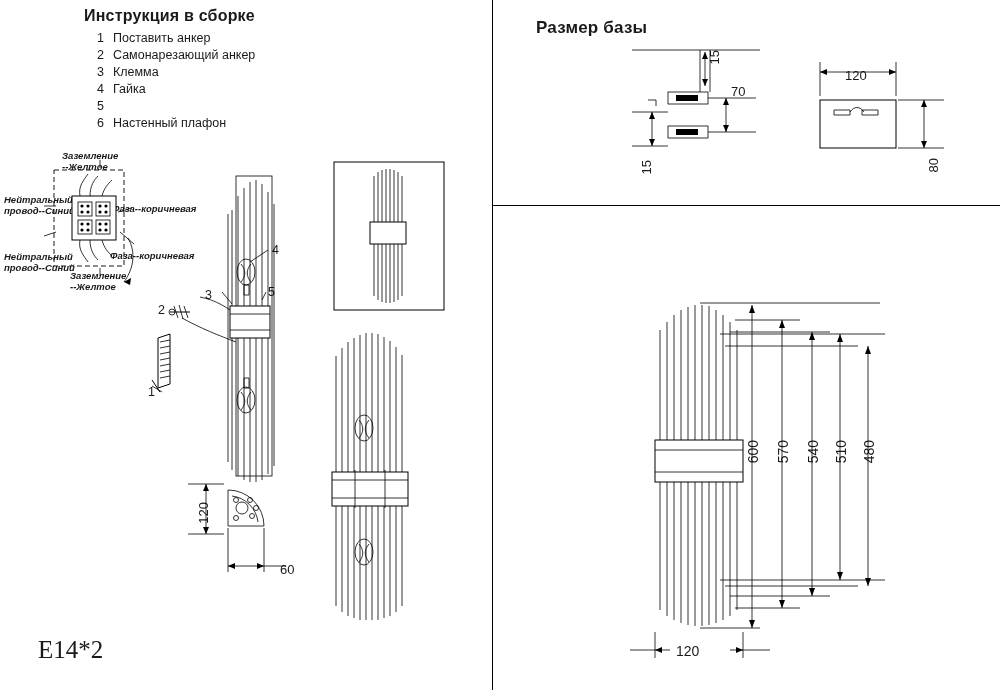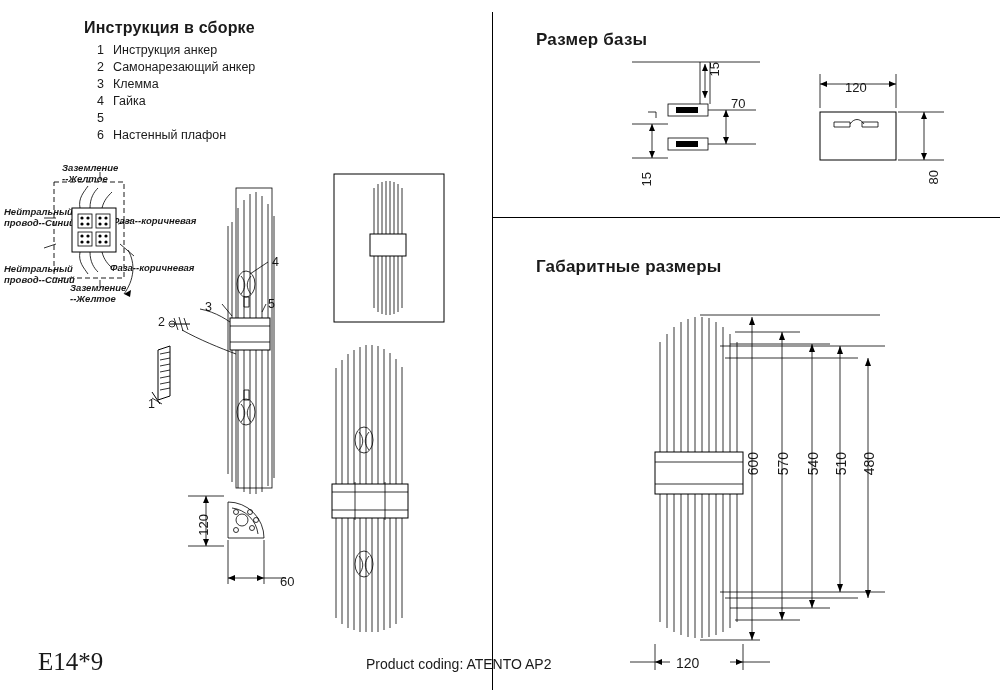--- a/index.html
+++ b/index.html
@@ -11,21 +11,20 @@
     width: 1000px;
     height: 690px;
     position: relative;
     font-family: "Liberation Sans", sans-serif;
     color: #1a1a1a;
     overflow: hidden;
   }
   .sheet {
     position: absolute;
     inset: 0;
-    margin-top: 12px;
   }
   .divider-v {
     position: absolute;
     left: 492px;
     top: 0;
     width: 1px;
     height: 690px;
     background: #000;
   }
   .divider-h {
@@ -126,26 +125,25 @@
 </head>
 <body>
 
 <div class="sheet">
 
   <div class="divider-v"></div>
   <div class="divider-h"></div>
 
   <div class="title t-instr">Инструкция в сборке</div>
   <div class="title t-base">Размер базы</div>
-  <div class="title t-dims">Габаритные размеры</div>
 
   <div class="steps">
     <div class="step">
       <span class="num">1</span>
-      <span class="txt">Инструкция анкер</span>
+      <span class="txt">Поставить анкер</span>
     </div>
     <div class="step">
       <span class="num">2</span>
       <span class="txt">Самонарезающий анкер</span>
     </div>
     <div class="step">
       <span class="num">3</span>
       <span class="txt">Клемма</span>
     </div>
     <div class="step">
@@ -183,22 +181,21 @@
   <div class="dim vert" style="left:196px; top:502px;">120</div>
   <div class="dim" style="left:280px; top:562px;">60</div>
 
   <div class="dim vert" style="left:745px; top:440px; font-size:14px;">600</div>
   <div class="dim vert" style="left:775px; top:440px; font-size:14px;">570</div>
   <div class="dim vert" style="left:805px; top:440px; font-size:14px;">540</div>
   <div class="dim vert" style="left:833px; top:440px; font-size:14px;">510</div>
   <div class="dim vert" style="left:861px; top:440px; font-size:14px;">480</div>
   <div class="dim" style="left:676px; top:643px; font-size:14px;">120</div>
 
-  <div class="footer-left">E14*9</div>
-  <div class="footer-center">Product coding: ATENTO AP2</div>
+  <div class="footer-left">E14*2</div>
 
   <svg width="1000" height="690" viewBox="0 0 1000 690">
 
     <g>
       <rect x="72" y="196" width="44" height="44" class="fill-w"></rect>
       <rect x="78" y="202" width="14" height="14" class="ln-thin"></rect>
       <rect x="96" y="202" width="14" height="14" class="ln-thin"></rect>
       <rect x="78" y="220" width="14" height="14" class="ln-thin"></rect>
       <rect x="96" y="220" width="14" height="14" class="ln-thin"></rect>
       <circle cx="82" cy="206" r="1.6" class="fill-k"></circle>

